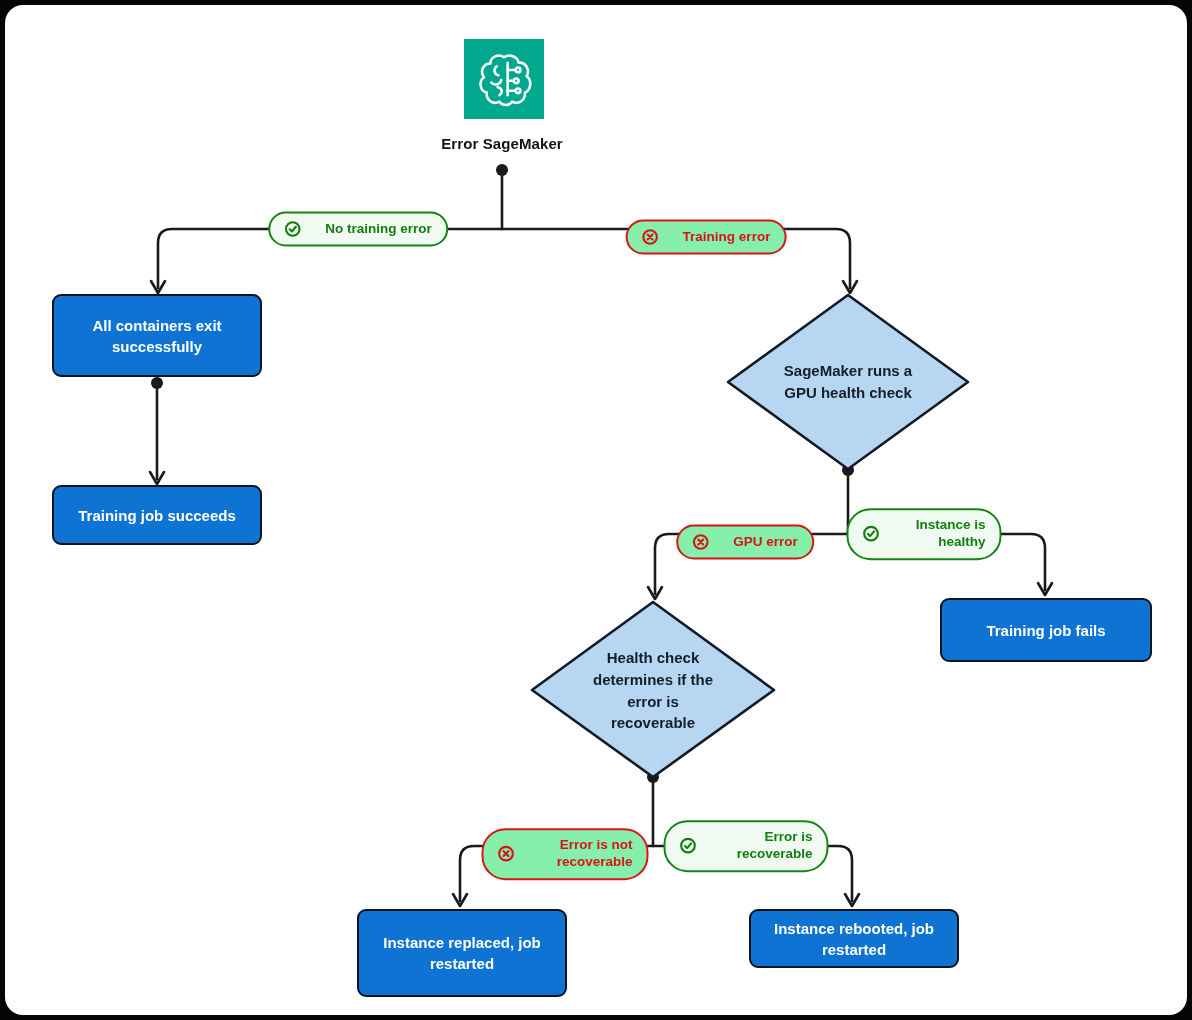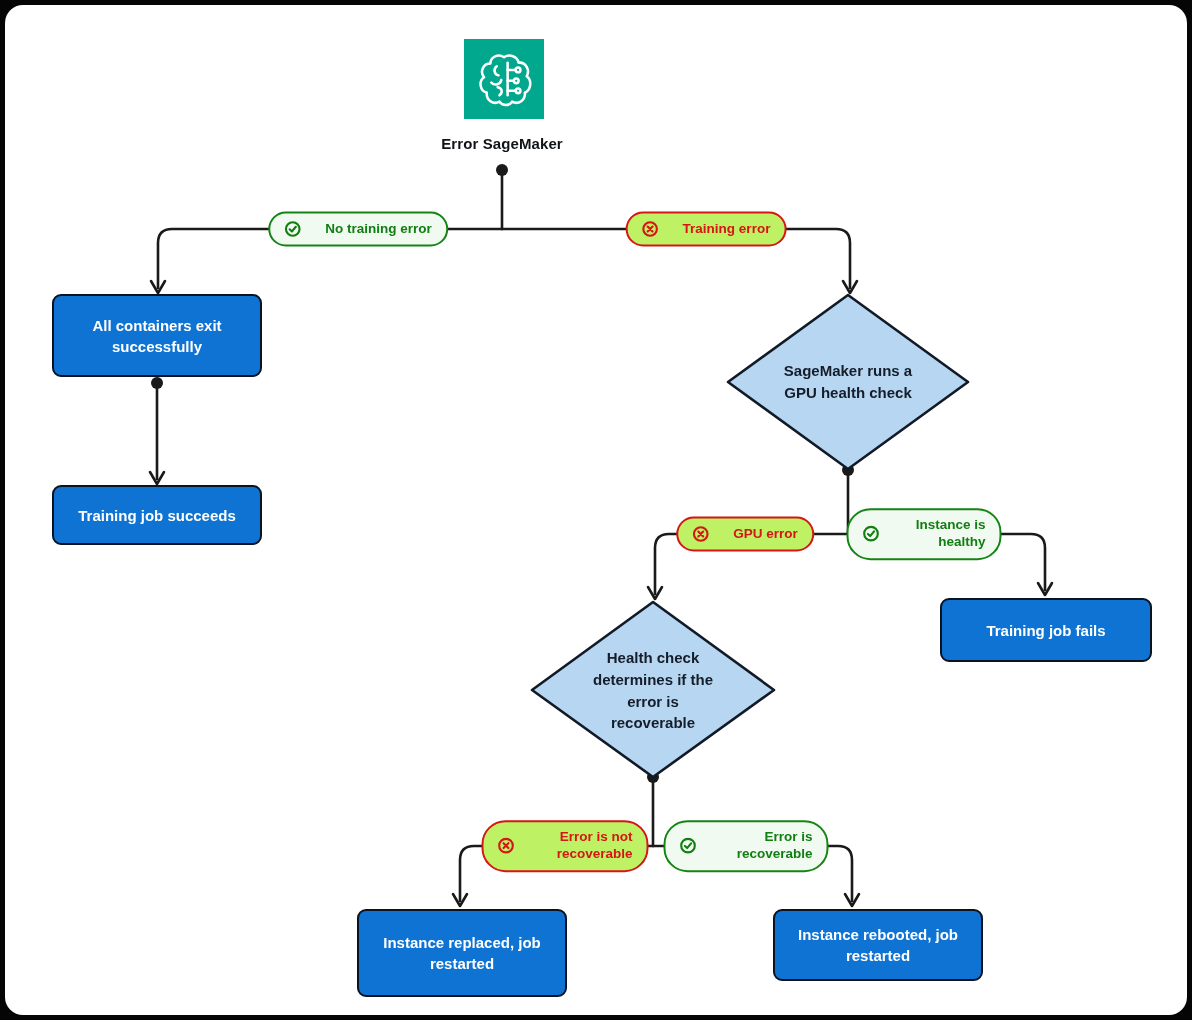--- a/index.html
+++ b/index.html
@@ -17,35 +17,35 @@
               font-size:15px; font-weight:bold; color:#101418; letter-spacing:0.1px; }
 
   
   .node-box { position:absolute; background:#0e73d2; border:2px solid #0a1320; border-radius:9px;
               color:#ffffff; font-weight:bold; font-size:15px; line-height:1.4;
               display:flex; align-items:center; justify-content:center; text-align:center; }
   .box-containers { left:47px;  top:289px; width:210px; height:83px; }
   .box-succeeds   { left:47px;  top:480px; width:210px; height:60px; }
   .box-fails      { left:935px; top:593px; width:212px; height:64px; }
   .box-replaced   { left:352px; top:904px; width:210px; height:88px; }
-  .box-rebooted   { left:768px; top:904px; width:210px; height:72px; }
+  .box-rebooted   { left:744px; top:904px; width:210px; height:59px; }
   .node-box .box-label { padding:4px 12px; }
 
   
   .diamond-label { position:absolute; transform:translate(-50%,-50%); text-align:center;
                    color:#141d29; font-weight:bold; font-size:15px; line-height:1.45; }
   .diamond-label.d1 { left:843px; top:377px; width:134px; }
   .diamond-label.d2 { left:648px; top:685px; width:140px; }
 
   
   .pill { position:absolute; transform:translate(-50%,-50%); display:flex; align-items:center;
           gap:24px; border-radius:24px; border:2.5px solid; padding:7px 14px;
           font-size:13.5px; font-weight:bold; line-height:1.25; }
   .pill.success { color:#117e11; border-color:#148414; background:#f1faf0; }
-  .pill.error   { color:#d61515; border-color:#d61515; background:#bef264; }
+  .pill.error   { color:#d61515; border-color:#d61515; background:#86efac;margin-top:8px; }
   .pill .pill-text { white-space:nowrap; }
   .pill.wrap .pill-text { white-space:normal; text-align:right; }
   .pill-no-training  { left:353px; top:224px; }
   .pill-training     { left:701px; top:224px; }
   .pill-gpu          { left:740px; top:529px; }
   .pill-healthy      { left:919px; top:529px; }
   .pill-healthy .pill-text { width:82px; }
   .pill-notrecover   { left:560px; top:841px; }
   .pill-notrecover .pill-text { width:94px; }
   .pill-recover      { left:741px; top:841px; }

